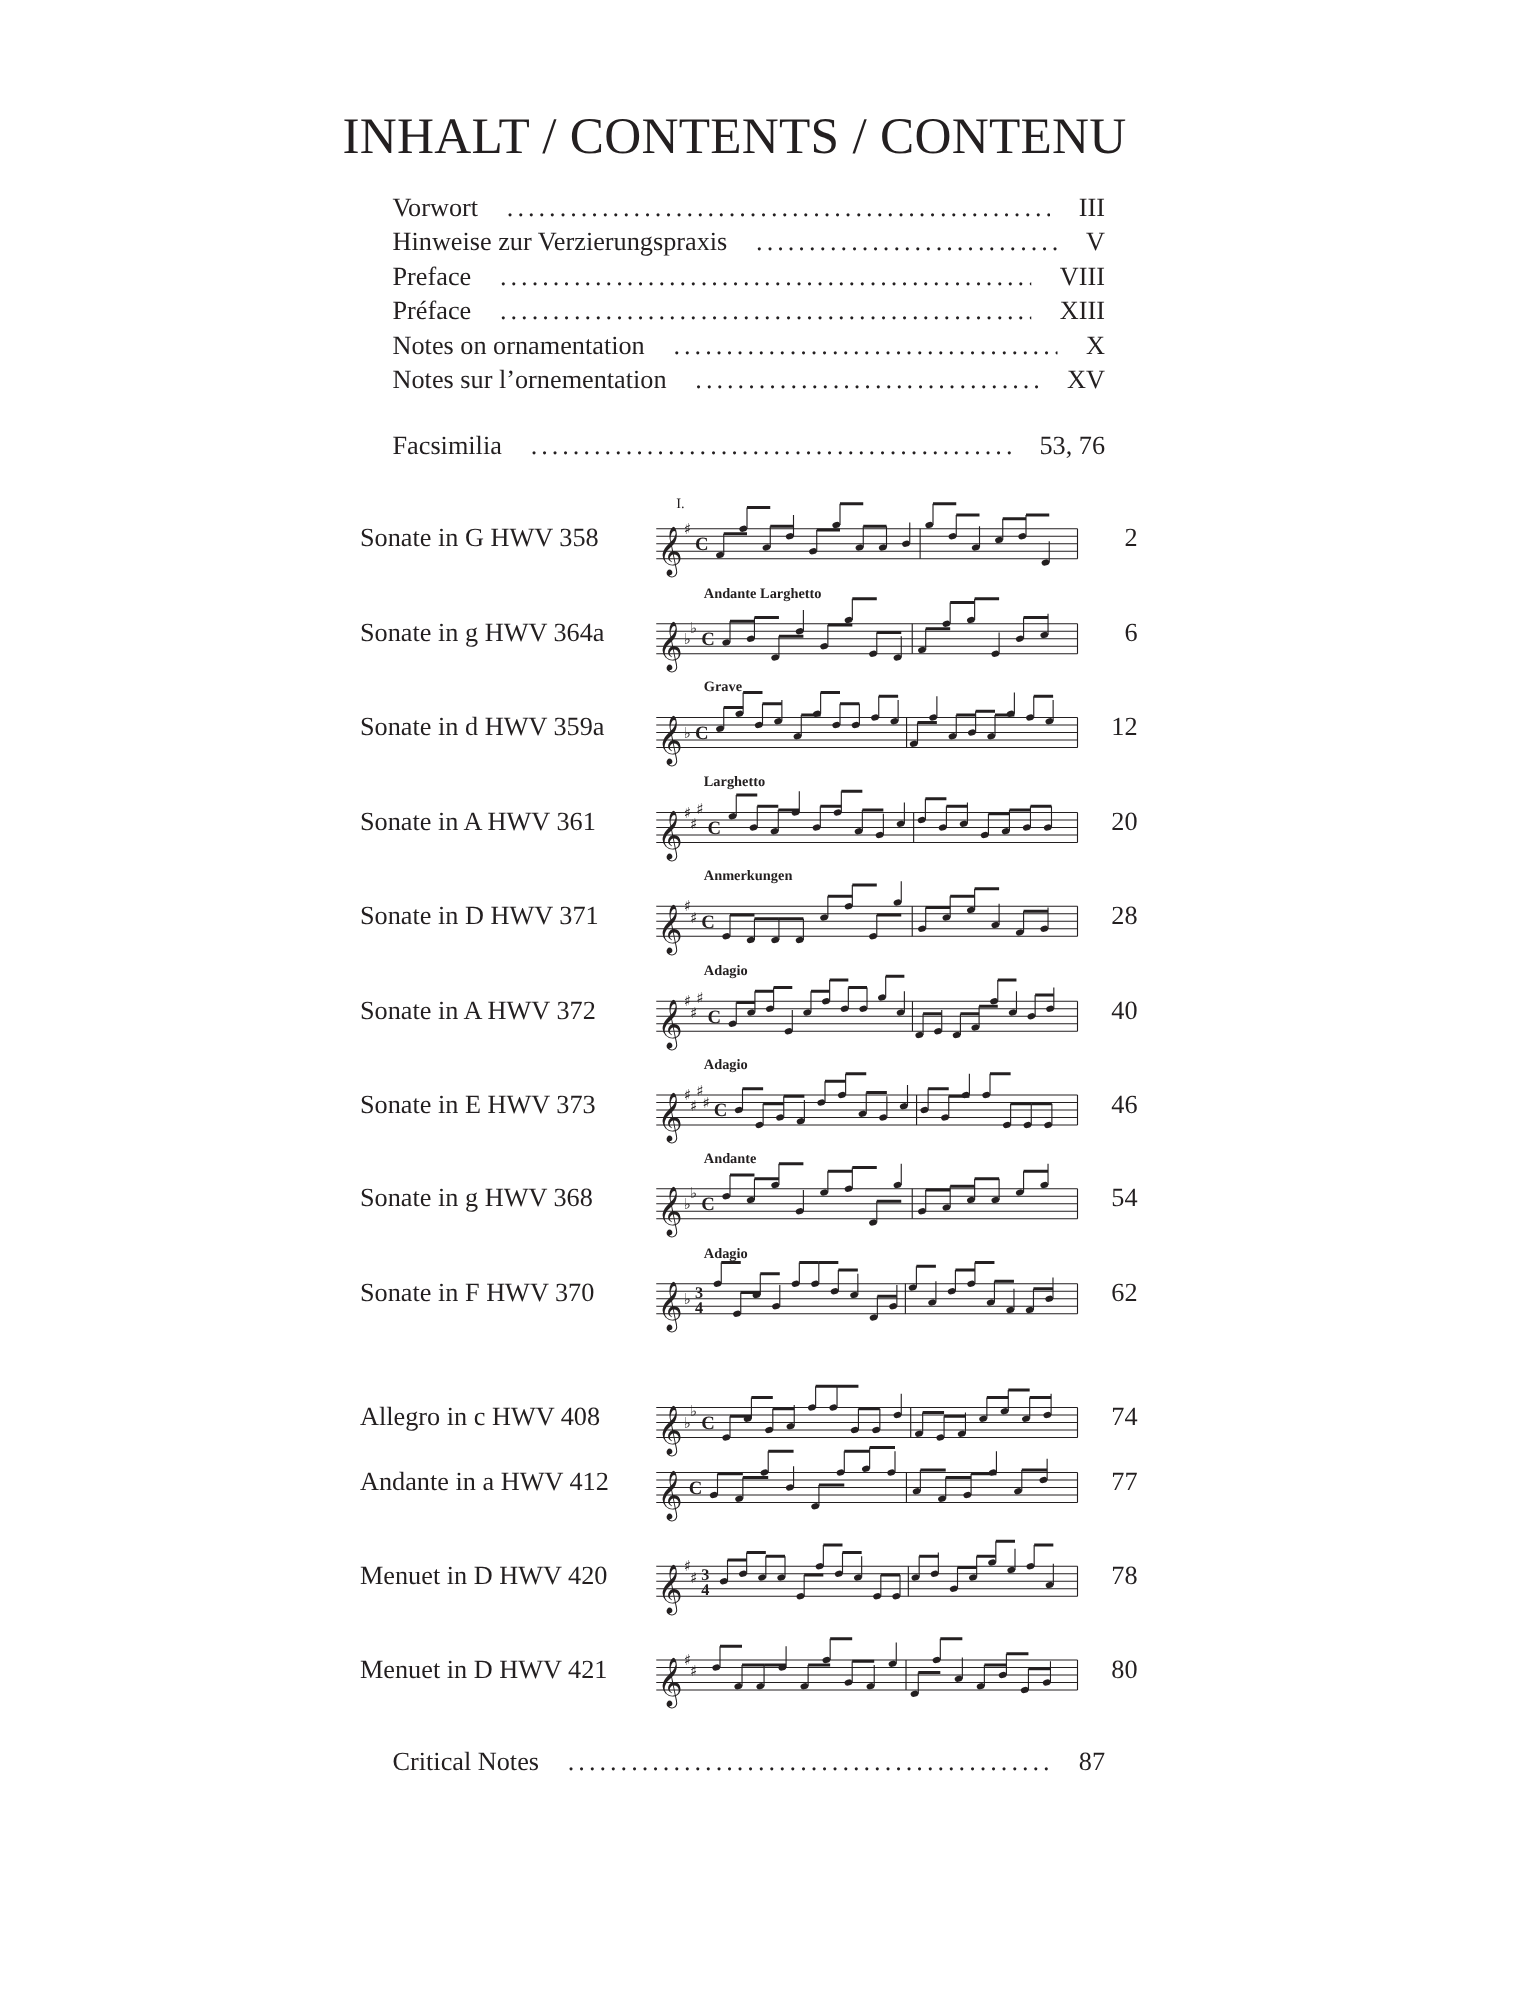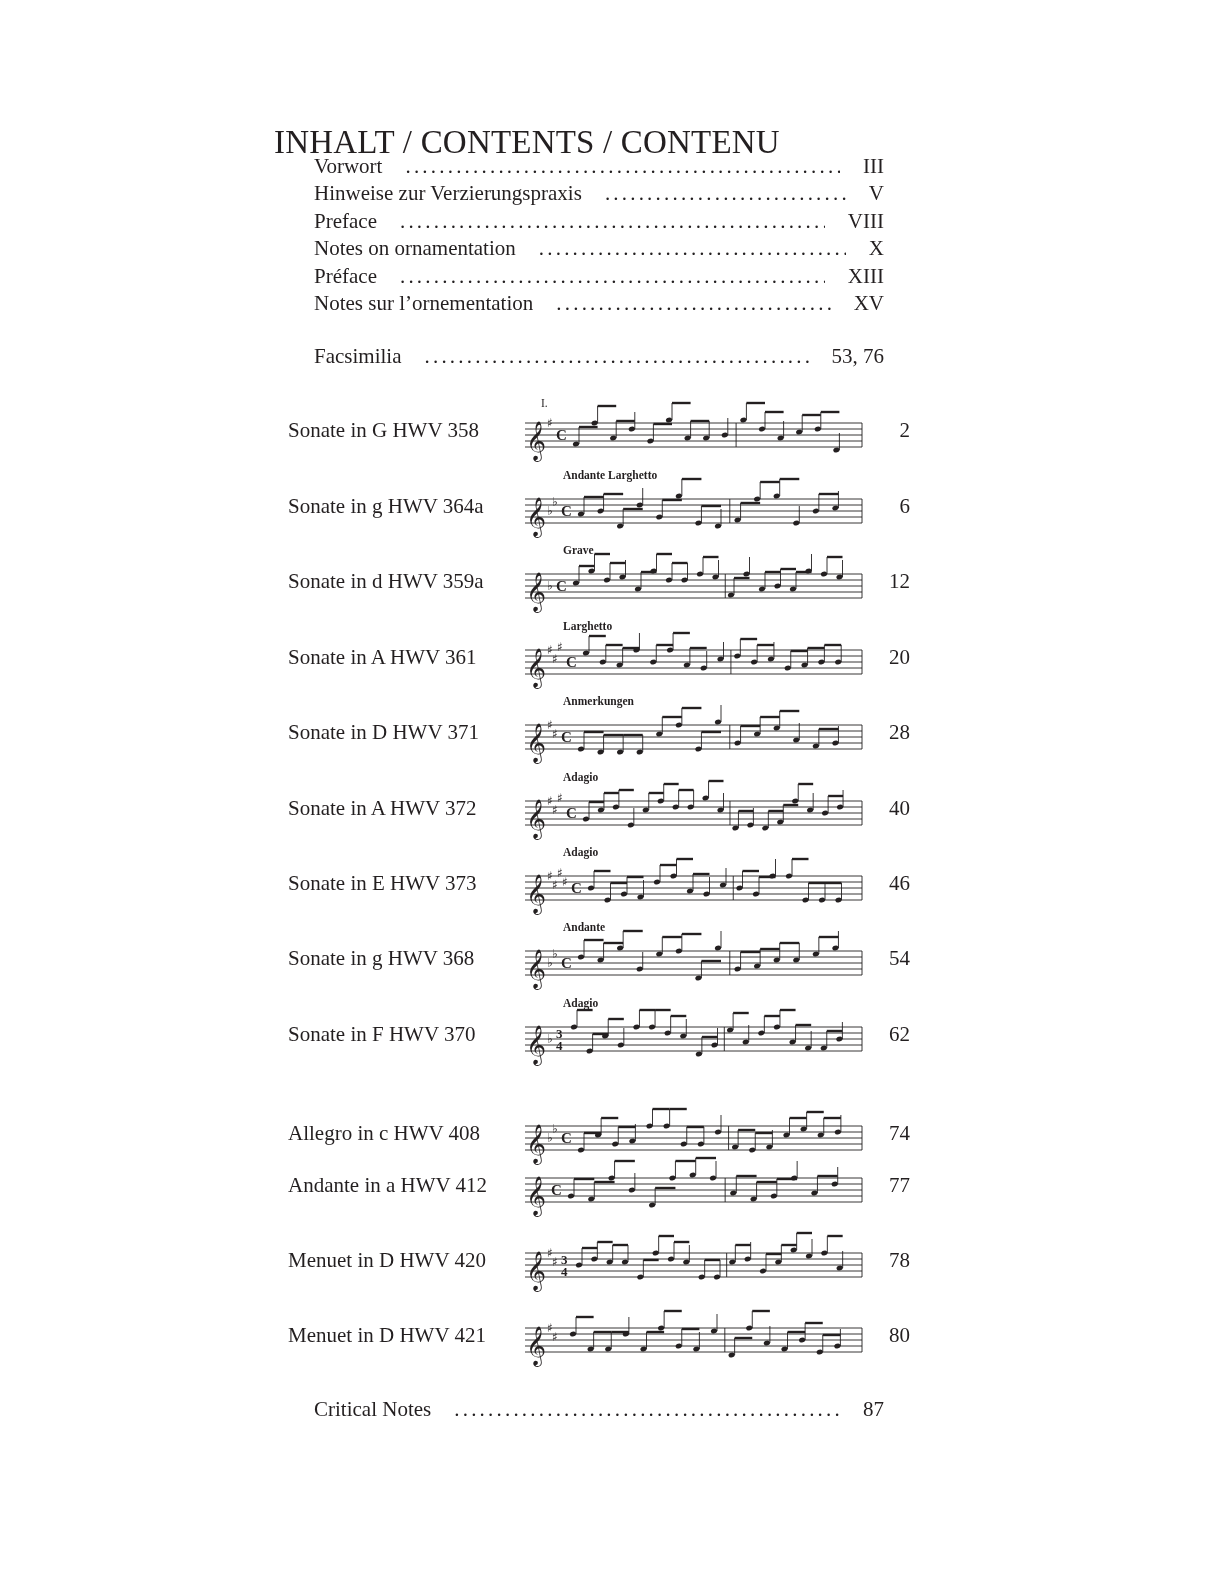--- a/index.html
+++ b/index.html
@@ -1,19 +1,19 @@
 <!DOCTYPE html>
 <html><head>
 <meta charset="utf-8">
 <style>
   html, body { margin: 0; padding: 0; background: #ffffff; }
   body { width: 1214px; height: 1592px; position: relative; overflow: hidden;
          font-family: "Liberation Serif", "DejaVu Serif", serif; color: #231f20; }
-  .title { position: absolute; left: 274px; top: 84px; width: 660px; font-size: 33px;
-           letter-spacing: 0.2px; white-space: nowrap; margin-top: 40px; }
+  .title { position: absolute; left: 274px; top: 84px; width: 660px; font-size: 41px;
+           letter-spacing: 0.2px; white-space: nowrap; }
   .toc { position: absolute; left: 314px; width: 570px; }
   .toc-row { display: flex; align-items: baseline; font-size: 21px; height: 27.4px; line-height: 27.4px; gap: 20px; }
   .toc-label { white-space: nowrap; }
   .toc-leader { flex: 1; overflow: hidden; white-space: nowrap; margin: 0 3px; letter-spacing: 3.2px; }
   .toc-leader::after { content: "........................................................................................................................"; }
   .toc-page { white-space: nowrap; }
   .work { position: absolute; left: 288px; width: 622px; height: 50px; }
   .work-title { position: absolute; left: 0; bottom: 10px; font-size: 21px; white-space: nowrap; }
   .work-page { position: absolute; right: 0; bottom: 10px; font-size: 21px; text-align: right; }
   .incipit { position: absolute; left: 237px; bottom: 0; width: 340px; height: 60px; }
@@ -35,28 +35,28 @@
     <span class="toc-label">Hinweise zur Verzierungspraxis</span>
     <span class="toc-leader"></span>
     <span class="toc-page">V</span>
   </div>
   <div class="toc-row">
     <span class="toc-label">Preface</span>
     <span class="toc-leader"></span>
     <span class="toc-page">VIII</span>
   </div>
   <div class="toc-row">
+    <span class="toc-label">Préface</span>
+    <span class="toc-leader"></span>
+    <span class="toc-page">XIII</span>
+  </div>
+  <div class="toc-row">
     <span class="toc-label">Notes on ornamentation</span>
     <span class="toc-leader"></span>
     <span class="toc-page">X</span>
-  </div>
-  <div class="toc-row">
-    <span class="toc-label">Préface</span>
-    <span class="toc-leader"></span>
-    <span class="toc-page">XIII</span>
   </div>
   <div class="toc-row">
     <span class="toc-label">Notes sur l’ornementation</span>
     <span class="toc-leader"></span>
     <span class="toc-page">XV</span>
   </div>
 </div>
 
 <div class="toc" style="top:343px;">
   <div class="toc-row">

